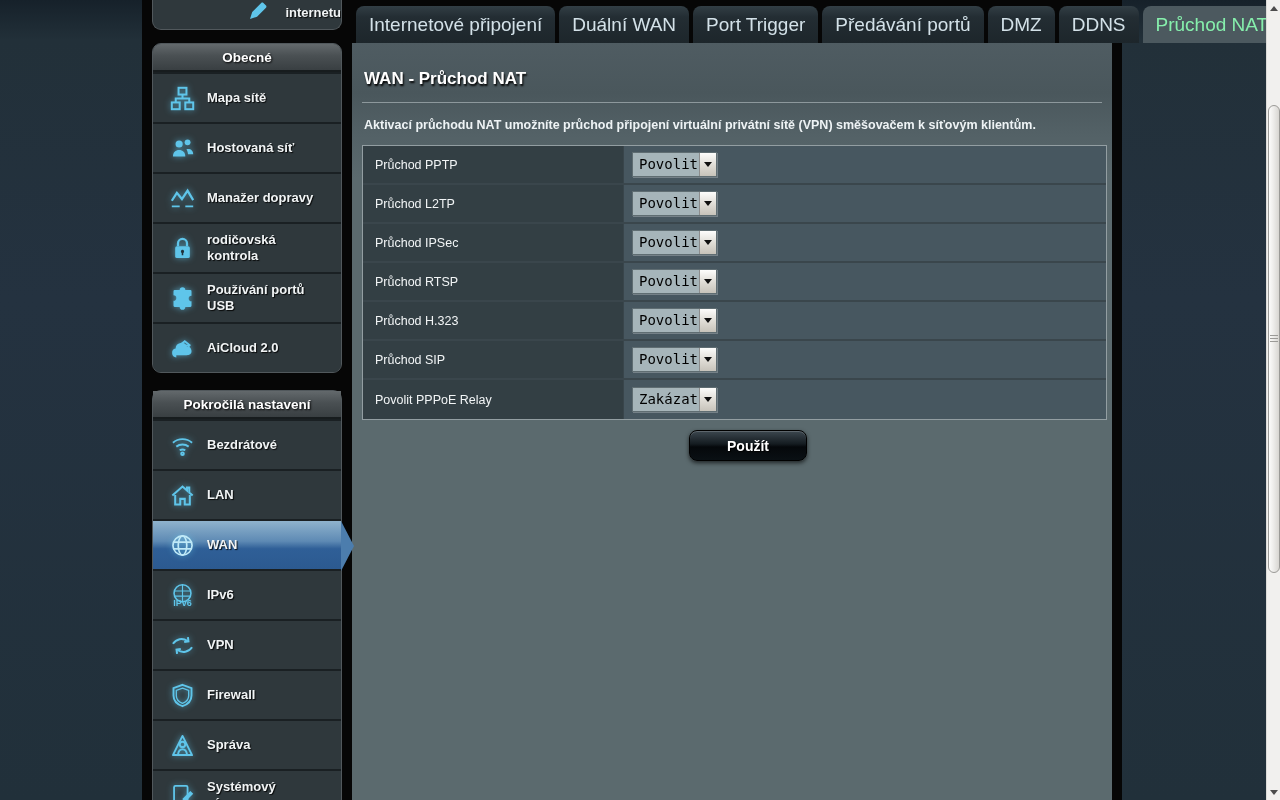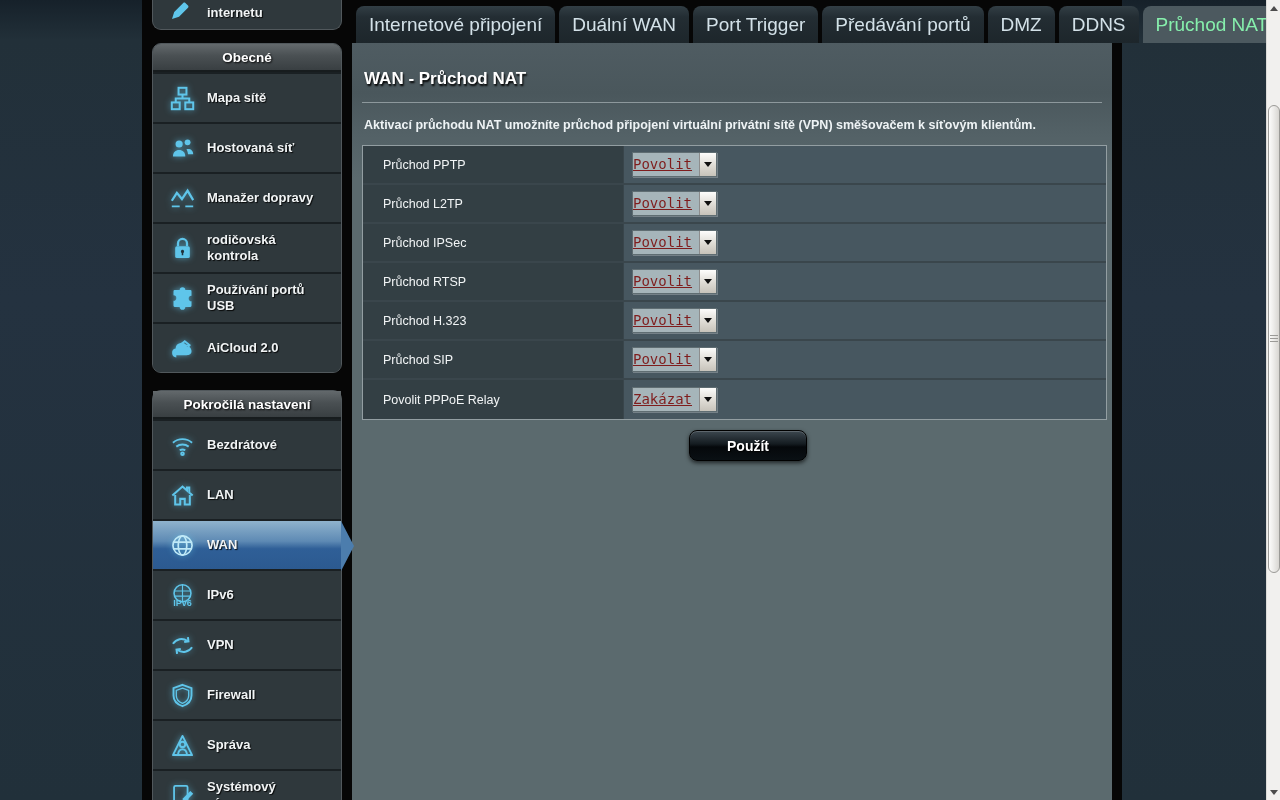--- a/index.html
+++ b/index.html
@@ -31,21 +31,21 @@
   .side-item .icon svg { filter:drop-shadow(0 0 3px rgba(95,197,234,.65)); }
   .side-label { color:#f1f4f5; font-weight:bold; font-size:13px; line-height:1.2;
                 max-width:118px; text-shadow:1px 1px 1px rgba(0,0,0,.85); }
 
   .side-item.selected { background:linear-gradient(180deg,#8fb3cd 0%,#5e8ab4 42%,#2f5f97 58%,#2c5a90 100%); }
   .side-item.selected .arrow-tip { position:absolute; right:-13px; top:0; width:0; height:0;
       border-top:25px solid transparent; border-bottom:25px solid transparent; border-left:13px solid #4c7dad; z-index:5; }
 
   .side-item-top { position:absolute; top:0; left:0; width:190px; height:30px; background:#2f383c;
                    border:1px solid #51585c; border-top:none; border-radius:0 0 9px 9px;
-                   display:flex; align-items:center; overflow:hidden; cursor:pointer; }
+                   display:flex; align-items:center; overflow:hidden; cursor:pointer;justify-content:flex-end; }
   .side-item-top .icon { width:30px; margin:-6px 10px 0 14px; }
   .side-item-top .side-label { margin-top:-4px; }
 
   
   .tabbar { position:absolute; left:352px; top:0; width:760px; height:43px; display:flex; padding-left:4px; }
   .tab { height:37px; margin:6px 4px 0 0; padding:0 13px; line-height:37px; font-size:19px;
          color:#d3e1e8; background:linear-gradient(180deg,#323e45 0%,#232d33 30%,#1d262b 100%);
          border-radius:8px 8px 0 0; white-space:nowrap; cursor:pointer; }
   .tab.active { background:#4c595f; color:#86efac; }
 
@@ -54,27 +54,27 @@
              background:linear-gradient(180deg,#4f5c62 0px,#4a575c 50px,#536166 90px,#5b6a6e 135px,#5b6a6e 100%); }
   .page-title { margin:26px 20px 0 12px; color:#fff; font-size:17px; font-weight:bold; text-shadow:1px 2px 2px #000; }
   .title-rule { margin:13px 10px 0 10px; height:1px; background:#8d989c; }
   .description { margin:15px 20px 0 12px; color:#eef3f5; font-size:12.5px;font-weight:bold; }
 
   .settings-table { position:absolute; left:10px; top:102px; width:745px;
                     border:1px solid #939ea2; background:#475760; }
   .srow { display:flex; height:39px; border-bottom:2px solid #3a464c; }
   .srow:last-child { border-bottom:none; }
   .cell-label { flex:0 0 260px; background:#333f44; color:#f2f5f6; font-size:12.5px;
-                display:flex; align-items:center; padding-left:20px; }
+                display:flex; align-items:center; padding-left:12px; }
   .cell-value { flex:1; background:#475760; border-left:1px solid #39454b; display:flex; align-items:center; }
 
   .fake-select { display:flex; margin-left:8px; height:25px; border:1px solid #5f6d72;
                  box-shadow:1px 1px 0 rgba(255,255,255,.25); cursor:pointer; }
-  .fs-value { width:66px; background:#a6b5ba; color:#7f1d1d; font-family:"DejaVu Sans Mono", monospace;
-              font-size:14px; line-height:23px; padding-left:0;text-decoration:underline; }
+  .fs-value { width:66px; background:#a6b5ba; color:#000000; font-family:"DejaVu Sans Mono", monospace;
+              font-size:14px; line-height:23px; padding-left:6px; }
   .fs-arrow { width:17px; background:linear-gradient(180deg,#fdfdfc 0%,#dedbd4 55%,#c7c3ba 100%);
               border-left:1px solid #8d8d8d; display:flex; align-items:center; justify-content:center; }
   .fs-arrow i { width:0; height:0; border-left:4px solid transparent; border-right:4px solid transparent;
                 border-top:5px solid #101010; }
 
   .apply-btn { position:absolute; left:50%; top:387px; transform:translateX(-50%);
                width:118px; height:31px; border-radius:8px; border:1px solid #000;
                background:linear-gradient(180deg,#3c474f 0%,#141b20 45%,#05080b 55%,#0a1014 100%);
                color:#fff; font-weight:bold; font-size:14px; font-family:"Liberation Sans",sans-serif;
                box-shadow:0 2px 4px rgba(0,0,0,.65), inset 0 1px 0 rgba(255,255,255,.18);

